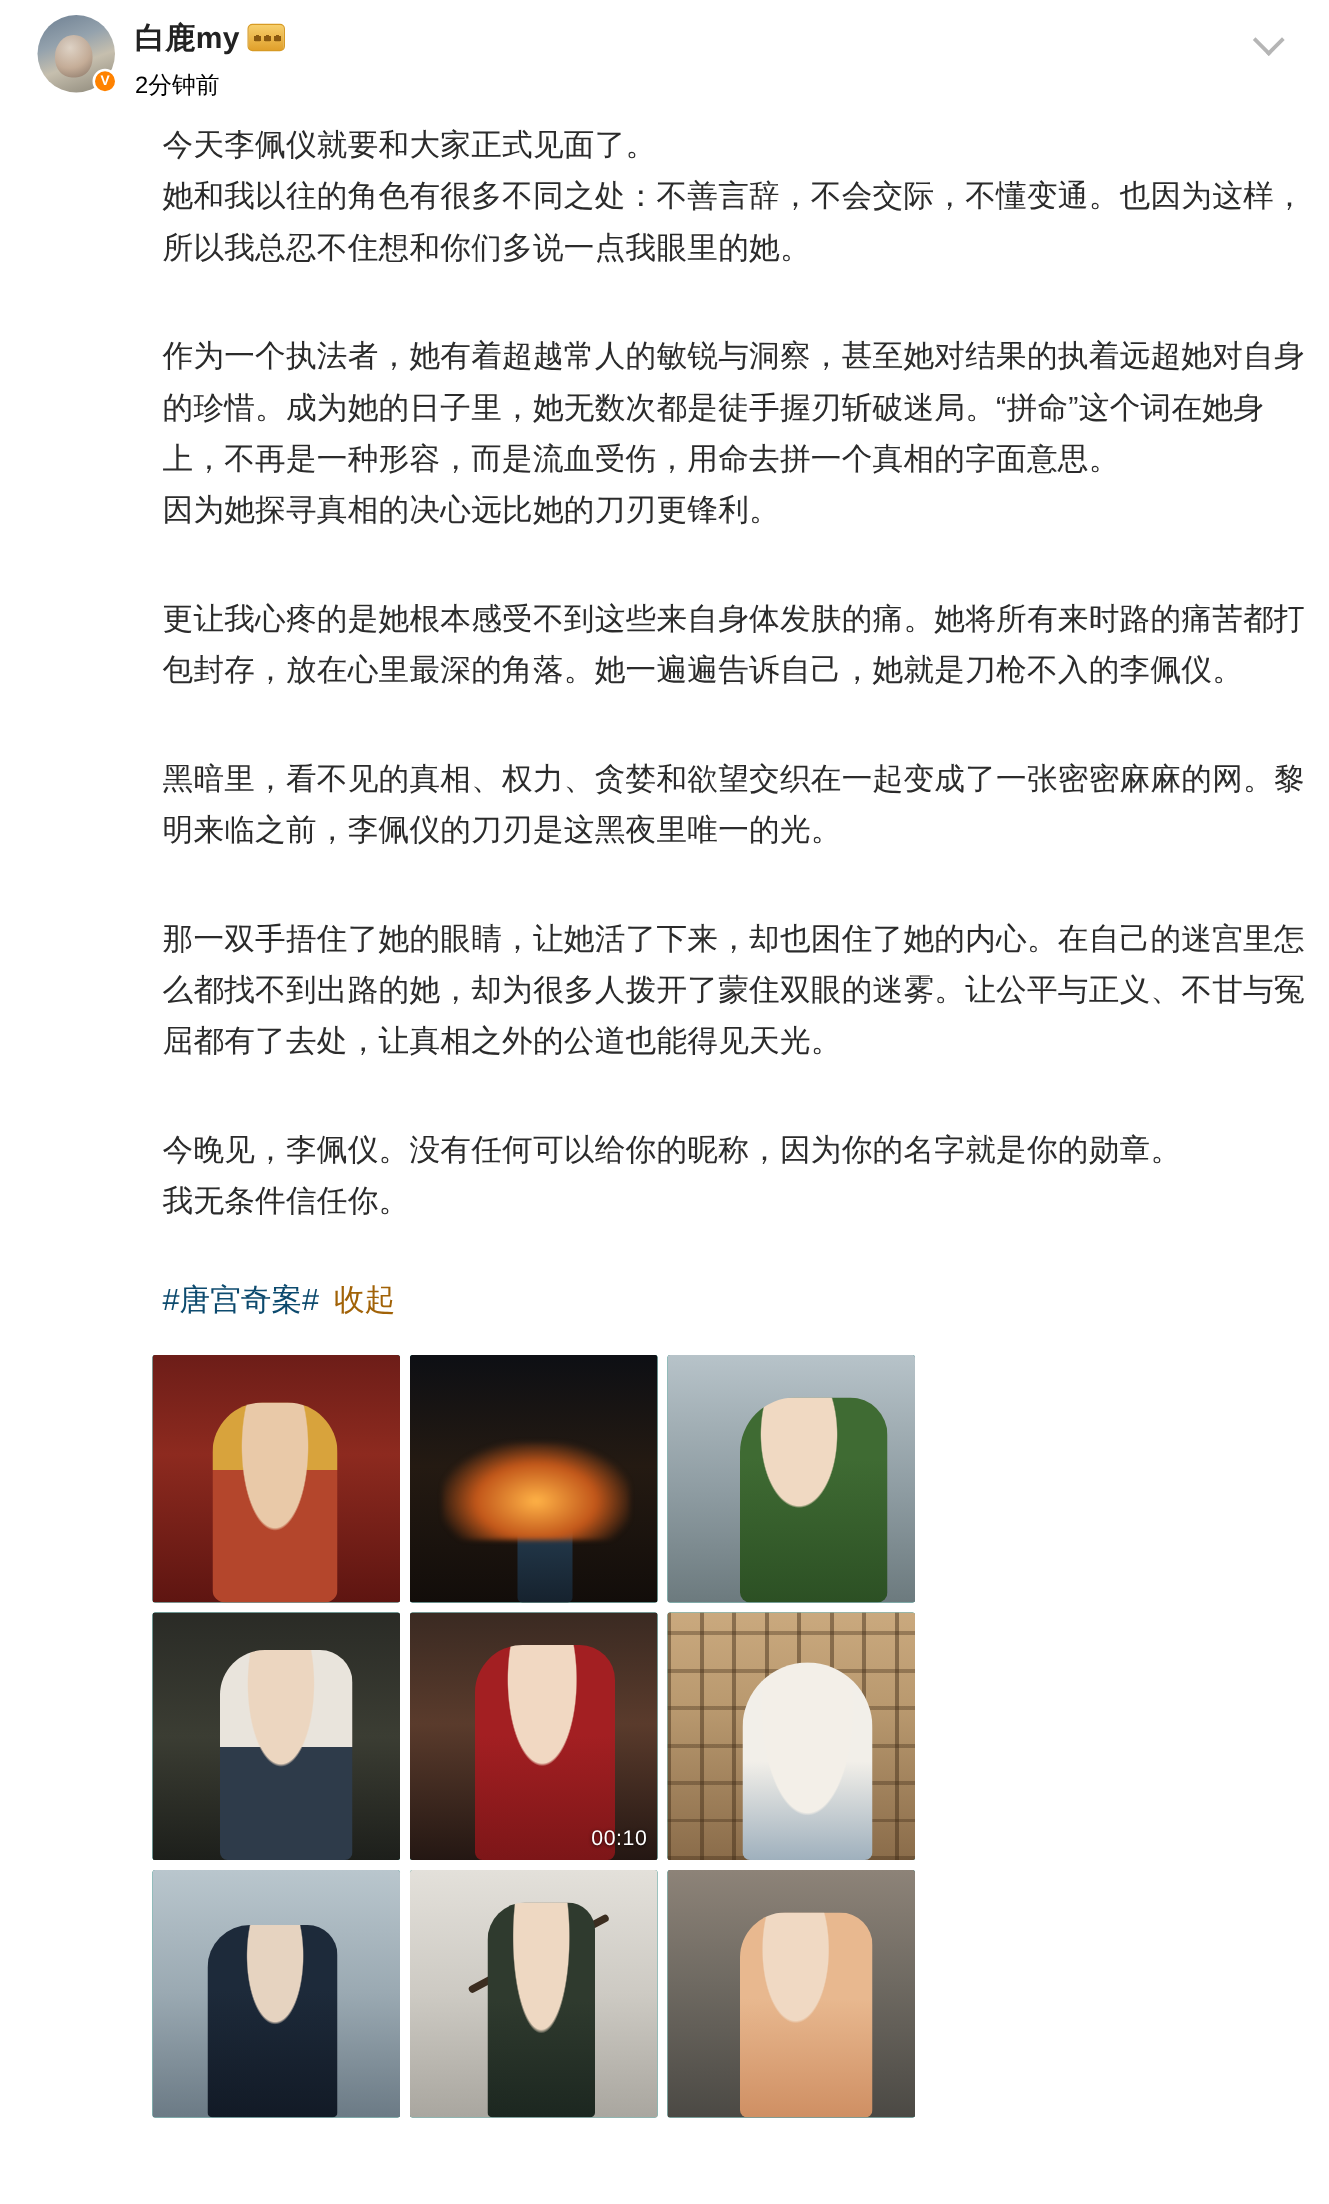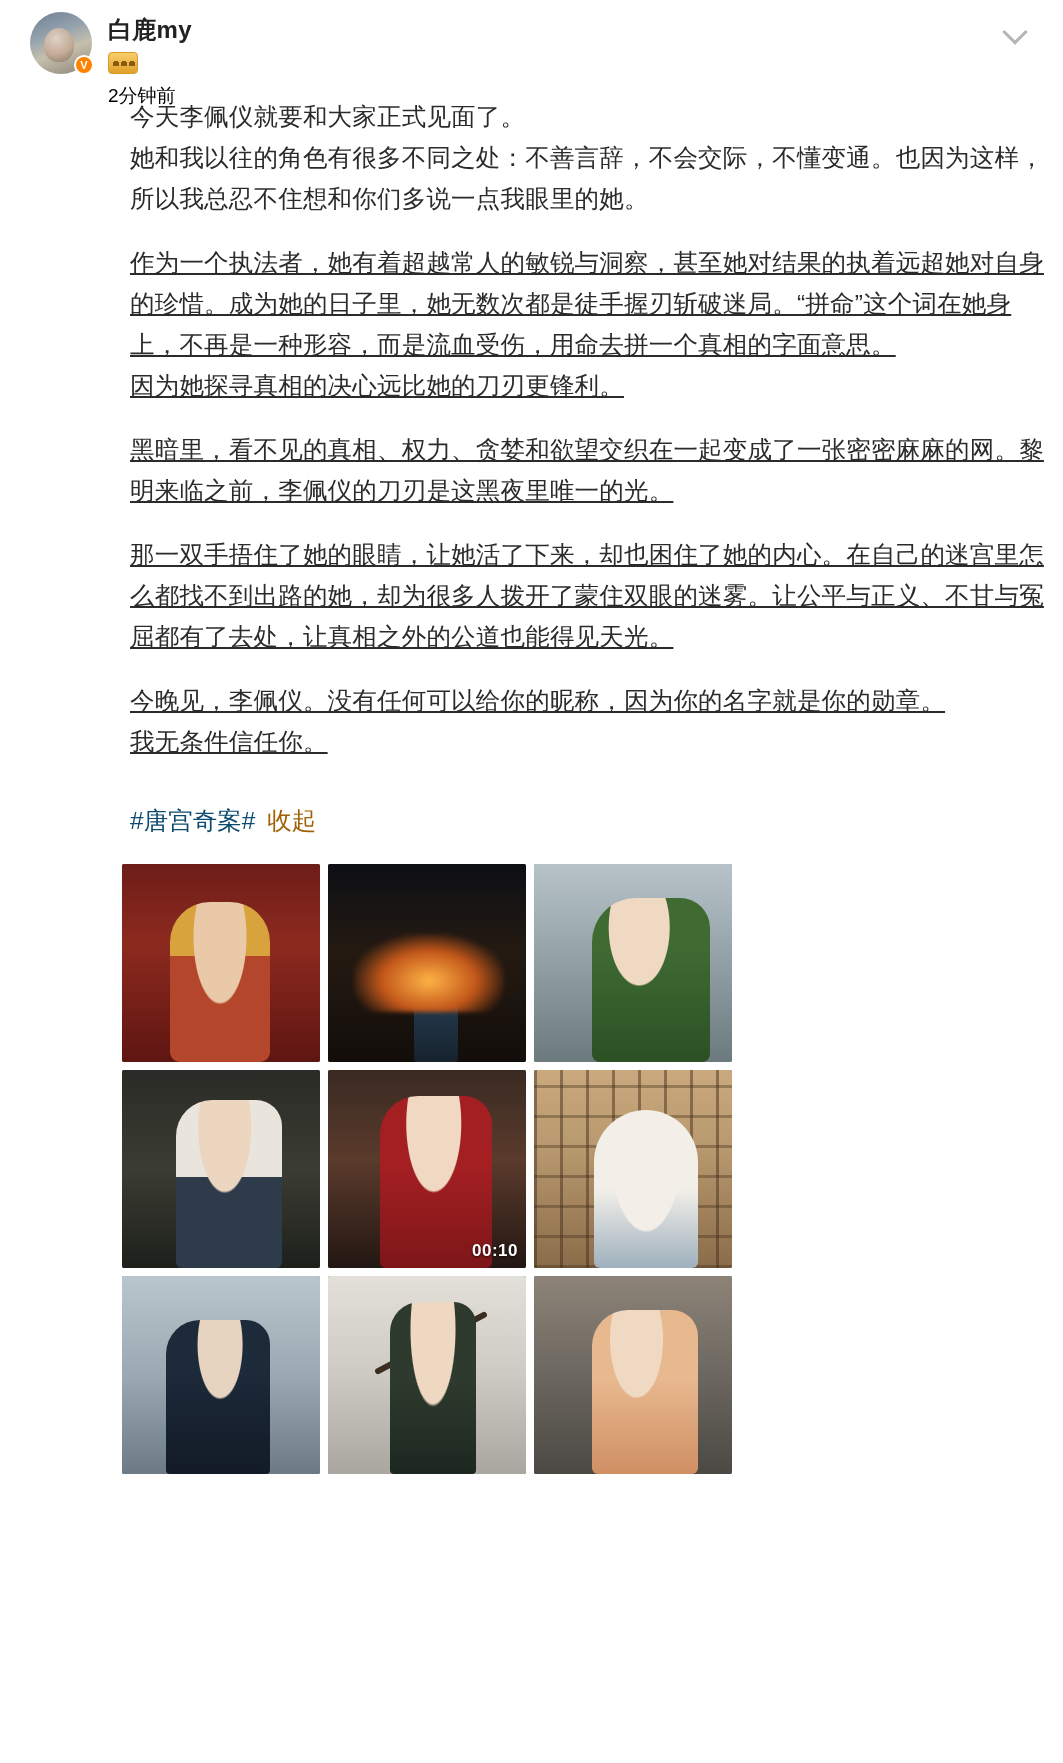--- a/index.html
+++ b/index.html
@@ -69,22 +69,22 @@
     text-align: center;
     font-weight: bold;
   }
   .header-text {
     margin-left: 16px;
     padding-top: 4px;
     flex: 1 1 auto;
   }
   .name-row {
     display: flex;
+    align-items: center;
     gap: 6px;
-    flex-direction: column;
   }
   .username {
     font-size: 24px;
     font-weight: 700;
     color: #222;
     letter-spacing: .3px;
   }
   .crown-icon {
     width: 30px;
     height: 22px;
@@ -131,21 +131,21 @@
     padding: 0 17px 0 130px;
     font-size: 24.5px;
     line-height: 41px;
     color: #2b2b2b;
     letter-spacing: .2px;
   }
   .para {
     margin: 0;
     white-space: pre-wrap;
   }
-  .para + .para { margin-top: 23px; text-decoration: underline; }
+  .para + .para { margin-top: 46px; }
 
   .topic-row {
     padding: 0 36px 0 130px;
     margin-top: 42px;
     font-size: 24.5px;
     line-height: 34px;
     display: flex;
     gap: 12px;
     align-items: center;
   }
@@ -161,21 +161,20 @@
     grid-template-rows: repeat(3, 198px);
     gap: 8px;
   }
   .grid-cell {
     width: 198px;
     height: 198px;
     overflow: hidden;
     position: relative;
     border-radius: 2px;
     background: #0f766e;
-    font-weight: bold;
   }
   .grid-cell .ph {
     position: absolute;
     inset: 0;
   }
   .duration-badge {
     position: absolute;
     right: 8px;
     bottom: 7px;
     color: #fff;
@@ -258,20 +257,21 @@
       <div class="timestamp">2分钟前</div>
     </div>
     <div class="chevron-down"></div>
   </div>
 
   <div class="post-body">
     <p class="para">今天李佩仪就要和大家正式见面了。
 她和我以往的角色有很多不同之处：不善言辞，不会交际，不懂变通。也因为这样，所以我总忍不住想和你们多说一点我眼里的她。</p>
     <p class="para">作为一个执法者，她有着超越常人的敏锐与洞察，甚至她对结果的执着远超她对自身的珍惜。成为她的日子里，她无数次都是徒手握刃斩破迷局。“拼命”这个词在她身上，不再是一种形容，而是流血受伤，用命去拼一个真相的字面意思。
 因为她探寻真相的决心远比她的刀刃更锋利。</p>
+    <p class="para">更让我心疼的是她根本感受不到这些来自身体发肤的痛。她将所有来时路的痛苦都打包封存，放在心里最深的角落。她一遍遍告诉自己，她就是刀枪不入的李佩仪。</p>
     <p class="para">黑暗里，看不见的真相、权力、贪婪和欲望交织在一起变成了一张密密麻麻的网。黎明来临之前，李佩仪的刀刃是这黑夜里唯一的光。</p>
     <p class="para">那一双手捂住了她的眼睛，让她活了下来，却也困住了她的内心。在自己的迷宫里怎么都找不到出路的她，却为很多人拨开了蒙住双眼的迷雾。让公平与正义、不甘与冤屈都有了去处，让真相之外的公道也能得见天光。</p>
     <p class="para">今晚见，李佩仪。没有任何可以给你的昵称，因为你的名字就是你的勋章。
 我无条件信任你。</p>
   </div>
 
   <div class="topic-row">
     <span class="topic-tag">#唐宫奇案#</span>
     <span class="collapse-link">收起</span>
   </div>

